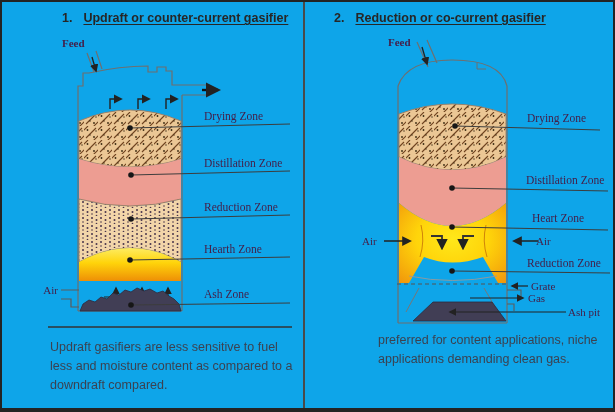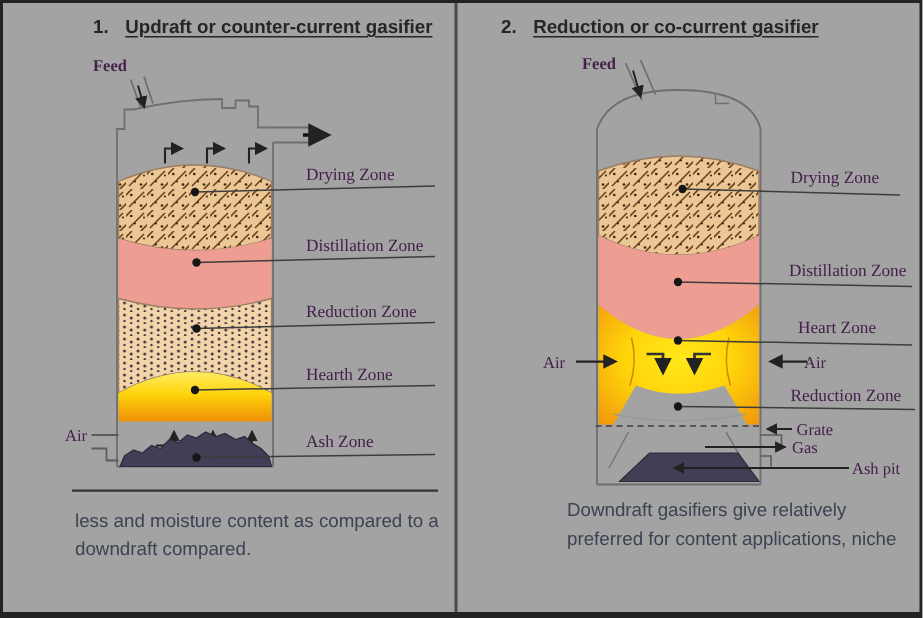--- a/index.html
+++ b/index.html
@@ -1,21 +1,21 @@
 <!DOCTYPE html>
 <html><head>
 <meta charset="utf-8">
 <style>
   html,body{margin:0;padding:0;background:#fff;}
   .frame{
     position:relative;
     width:611px;height:406px;
     border:2px solid #232323;
     border-bottom-width:4px;
-    background:#a3a3a3;
+    background:#0ea5e9;
     font-family:"Liberation Sans",sans-serif;
     overflow:hidden;
   }
   .divider{position:absolute;left:301px;top:0;width:2px;height:100%;background:#4a4a4a;}
   .panel-title{position:absolute;font-size:12.5px;font-weight:bold;color:#262626;white-space:nowrap;}
   .panel-title .num{margin-right:11px;}
   .panel-title .ttl{text-decoration:underline;text-underline-offset:2px;}
   .title-left{left:60px;top:9px;}
   .title-right{left:332px;top:9px;}
   .caption{position:absolute;font-size:12.5px;line-height:19px;color:#3b4251;}
@@ -111,20 +111,21 @@
       <text x="62" y="47" class="small bold" fill="#44204a">Feed</text>
       <text x="58" y="294" class="small" text-anchor="end" fill="#44204a">Air</text>
       <text x="204" y="120" fill="#44204a">Drying Zone</text>
       <text x="204" y="167" fill="#44204a">Distillation Zone</text>
       <text x="204" y="211" fill="#44204a">Reduction Zone</text>
       <text x="204" y="253" fill="#44204a">Hearth Zone</text>
       <text x="204" y="298" fill="#44204a">Ash Zone</text>
     </svg>
 
     <div class="caption caption-left">
+      <div>Updraft gasifiers are less sensitive to fuel</div>
       <div>less and moisture content as compared to a</div>
       <div>downdraft compared.</div>
     </div>
   </section>
 
   <section>
     <div class="panel-title title-right">
       <span class="num">2.</span><span class="ttl">Reduction or co-current gasifier</span>
     </div>
 
@@ -194,18 +195,18 @@
       <text x="527" y="122" fill="#44204a">Drying Zone</text>
       <text x="526" y="184" fill="#44204a">Distillation Zone</text>
       <text x="532" y="222" fill="#44204a">Heart Zone</text>
       <text x="527" y="267" fill="#44204a">Reduction Zone</text>
       <text x="531" y="290" class="small" fill="#44204a">Grate</text>
       <text x="528" y="302" class="small" fill="#44204a">Gas</text>
       <text x="568" y="316" class="small" fill="#44204a">Ash pit</text>
     </svg>
 
     <div class="caption caption-right">
-      <div>Downdraft gasifiers give relatively</div>
       <div>preferred for content applications, niche</div>
+      <div>applications demanding clean gas.</div>
     </div>
   </section>
 
 </div>
 
 </body></html>

